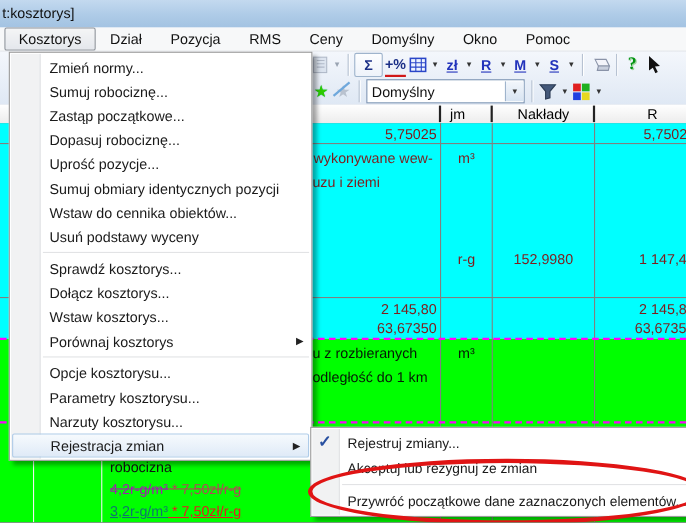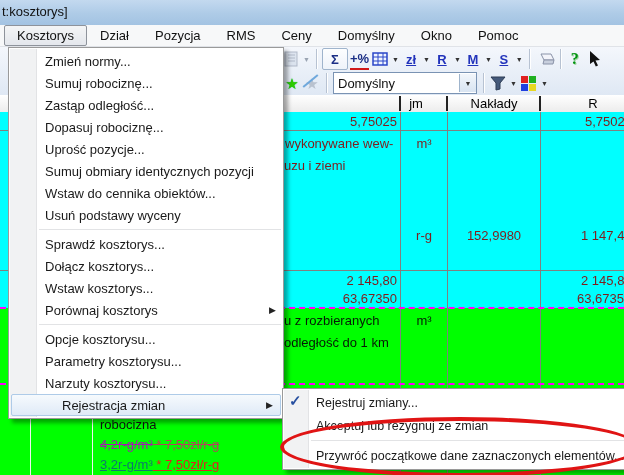--- a/index.html
+++ b/index.html
@@ -48,21 +48,21 @@
   .vline{position:absolute;width:1px;background:#808080;}
   .hline{position:absolute;height:1px;background:#808080;left:0;width:624px;}
   .mline{position:absolute;left:0;width:624px;height:0;border-top:2px dashed #ff00ff;}
   
   .menu-popup{left:8px;top:47px;width:276px;background:#ffffff;border:1px solid #9a9a9a;
     box-shadow:4px 4px 4px rgba(0,0,0,.35);padding:2px 0;box-sizing:border-box;z-index:10;}
   .gutter{position:absolute;left:1px;top:1px;bottom:1px;width:26px;background:#f1f2f3;border-right:1px solid #e2e3e5;}
   .m-item{position:relative;height:22px;display:flex;align-items:center;padding-left:36px;padding-right:6px;
     font-size:13px;color:#1a1a1a;}
   .m-item .arrow{position:absolute;right:7px;font-size:9px;color:#222;}
-  .m-item.hl{margin:0 2px;padding-left:50px;border:1px solid #aecbe8;border-radius:2px;
+  .m-item.hl{margin:0 2px;padding-left:34px;border:1px solid #aecbe8;border-radius:2px;
     background:linear-gradient(180deg,#f6fafd,#dfeaf7);height:20px;align-items:center;}
   .m-sep{height:1px;background:#e2e3e5;margin:3px 2px 3px 30px;box-shadow:0 1px 0 #fff;}
   
   .submenu{left:282px;top:388px;width:356px;background:#fff;border:1px solid #9a9a9a;
     box-shadow:4px 4px 4px rgba(0,0,0,.35);padding:2px 0;box-sizing:border-box;z-index:11;}
   .s-item{position:relative;height:23px;display:flex;align-items:center;padding-left:33px;font-size:12.5px;color:#1a1a1a;}
   .s-item .check{position:absolute;left:6px;top:1px;color:#2850a0;font-size:15px;font-weight:bold;}
   
   .ellipse{left:280px;top:417px;width:352px;height:52px;border:4px solid #e01414;border-radius:50%;z-index:20;pointer-events:none;}
   .strike{text-decoration:line-through;}
@@ -220,21 +220,21 @@
 
   <div class="abs menu-popup">
     <div class="gutter"></div>
     <div class="m-item">
         <span>Zmień normy...</span>
       </div>
     <div class="m-item">
         <span>Sumuj robociznę...</span>
       </div>
     <div class="m-item">
-        <span>Zastąp odległość...</span>
+        <span>Zastąp początkowe...</span>
       </div>
     <div class="m-item">
         <span>Dopasuj robociznę...</span>
       </div>
     <div class="m-item">
         <span>Uprość pozycje...</span>
       </div>
     <div class="m-item">
         <span>Sumuj obmiary identycznych pozycji</span>
       </div>

